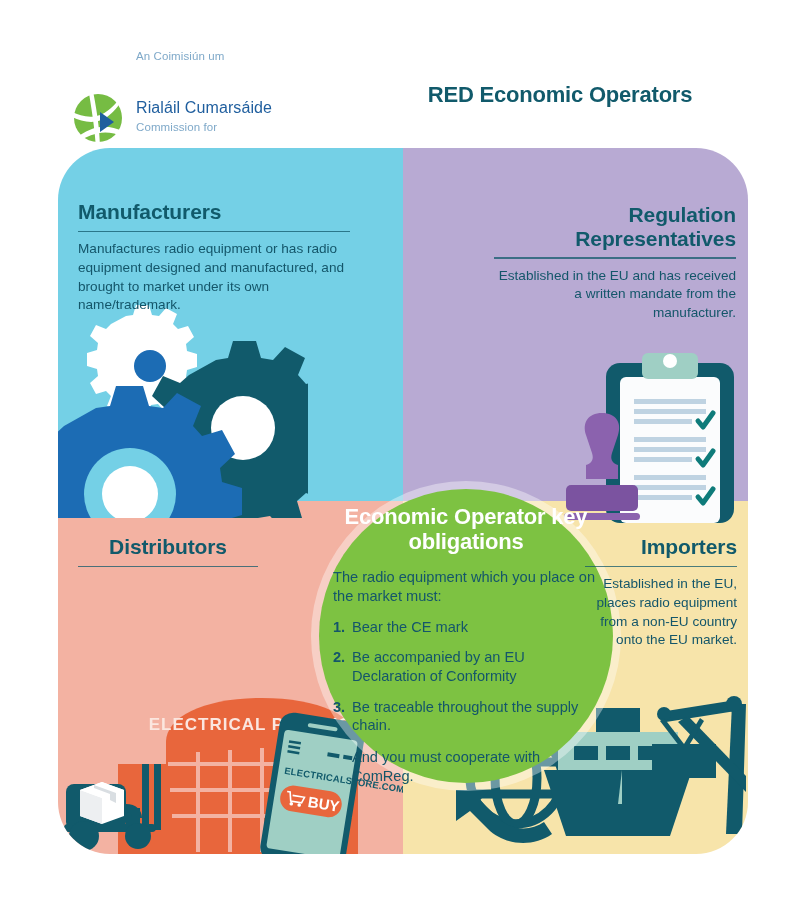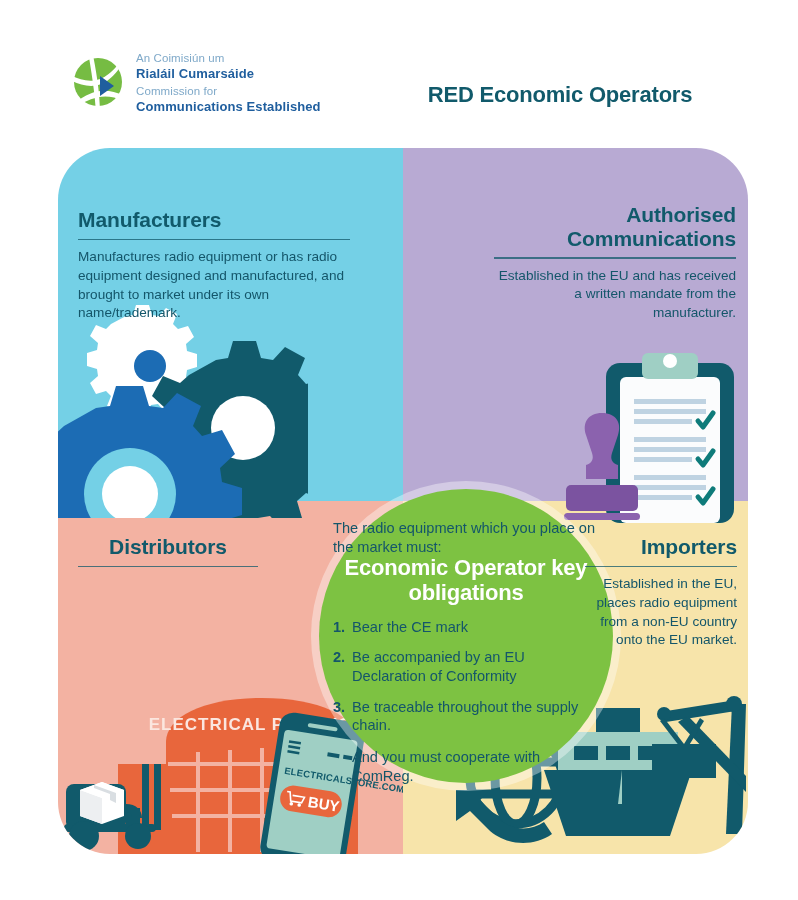--- a/index.html
+++ b/index.html
@@ -10,21 +10,21 @@
     overflow: hidden;
   }
   #page { position: relative; width: 658px; height: 900px; background:#fff;border-radius:21px; }
 
   
   #header { position: absolute; left: 0; top: 0; width: 798px; height: 140px; }
   #logo-block { position: absolute; left: 70px; top: 48px; display: flex; align-items: center; gap: 10px; }
   #logo-mark { width: 56px; height: 68px; flex: none; }
   #logo-text { line-height: 1.18; padding-top: 2px; }
   .logo-line-light { font-size: 11.5px; color: #7FA9C9; letter-spacing: .1px; }
-  .logo-line-bold  { font-size: 13px; color: #1F5E9E; font-weight: bold; letter-spacing: .1px; }
+  .logo-line-bold  { font-size: 16px; color: #1F5E9E; font-weight: normal; letter-spacing: .1px; margin-top: 35px; }
   .logo-gap { height: 4px; }
   #page-title {
     position: absolute; left: 360px; top: 82px; width: 400px;
     text-align: center; font-size: 22px; font-weight: bold;
     color: #115A6B; letter-spacing: -.2px;
   }
 
   
   #panel {
     position: absolute; left: 58px; top: 148px;
@@ -38,21 +38,21 @@
   #quad-im { left: 345px; top: 353px; background: #F7E4AA; }
 
   
   .qhead {
     font-size: 21px; font-weight: bold; color: #115A6B;
     line-height: 1.12; letter-spacing: -.1px;
   }
   .qrule { height: 1.5px; background: #115A6B; opacity: .75; margin: 7px 0 8px; }
   .qbody { font-size: 13.6px; color: #14566A; line-height: 1.38; }
 
-  #tb-mf { position: absolute; left: 78px;  top: 208px; width: 272px; text-align: left; }
+  #tb-mf { position: absolute; left: 78px;  top: 200px; width: 272px; text-align: left; }
   #tb-ar { position: absolute; left: 494px; top: 203px; width: 242px; text-align: right; }
   #tb-ds { position: absolute; left: 78px;  top: 535px; width: 180px; text-align: center; }
   #tb-im { position: absolute; left: 585px; top: 535px; width: 152px; text-align: right; }
 
   
   #circle-ring {
     position: absolute; left: 253px; top: 333px; width: 310px; height: 310px;
     border-radius: 50%; background: rgba(255,255,255,.38);
   }
   #circle {
@@ -240,22 +240,22 @@
           <path d="M216 30 l20 26 -4 3 -20-26z"></path>
           <path d="M252 30 l-16 26 4 3 16-26z"></path>
           <rect x="204" y="56" width="64" height="34"></rect>
         </g>
       </svg>
     </span>
 
     <div id="circle-ring"></div>
     <div id="circle">
       <div id="circle-inner">
+        <div id="circle-title">Economic Operator key obligations</div>
         <div id="circle-lead">The radio equipment which you place on the market must:</div>
-        <div id="circle-title">Economic Operator key obligations</div>
 
         <div class="ob-item">
           <span class="ob-num">1.</span>
           <span class="ob-txt">Bear the CE mark</span>
         </div>
         <div class="ob-item">
           <span class="ob-num">2.</span>
           <span class="ob-txt">Be accompanied by an EU Declaration of Conformity</span>
         </div>
         <div class="ob-item">
@@ -269,21 +269,21 @@
 
   </div>
 
   <div id="tb-mf">
     <div class="qhead">Manufacturers</div>
     <div class="qrule"></div>
     <div class="qbody">Manufactures radio equipment or has radio equipment designed and manufactured, and brought to market under its own name/trademark.</div>
   </div>
 
   <div id="tb-ar">
-    <div class="qhead">Authorised Communications</div>
+    <div class="qhead">Regulation Representatives</div>
     <div class="qrule"></div>
     <div class="qbody">Established in the EU and has received a written mandate from the manufacturer.</div>
   </div>
 
   <div id="tb-ds">
     <div class="qhead">Distributors</div>
     <div class="qrule"></div>
   </div>
 
   <div id="tb-im">

